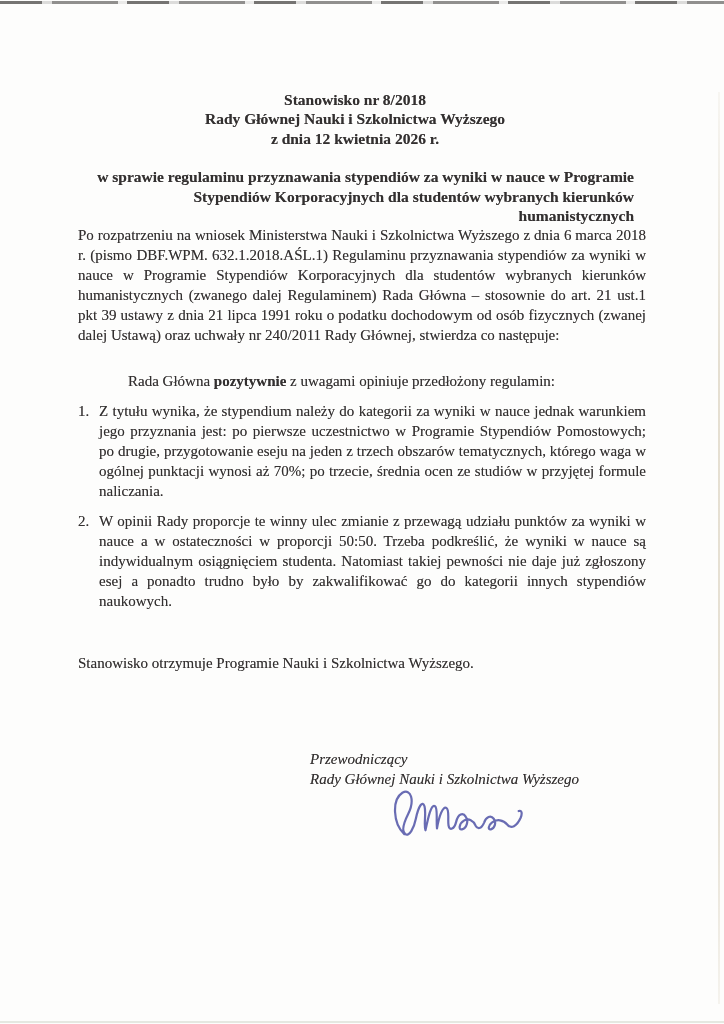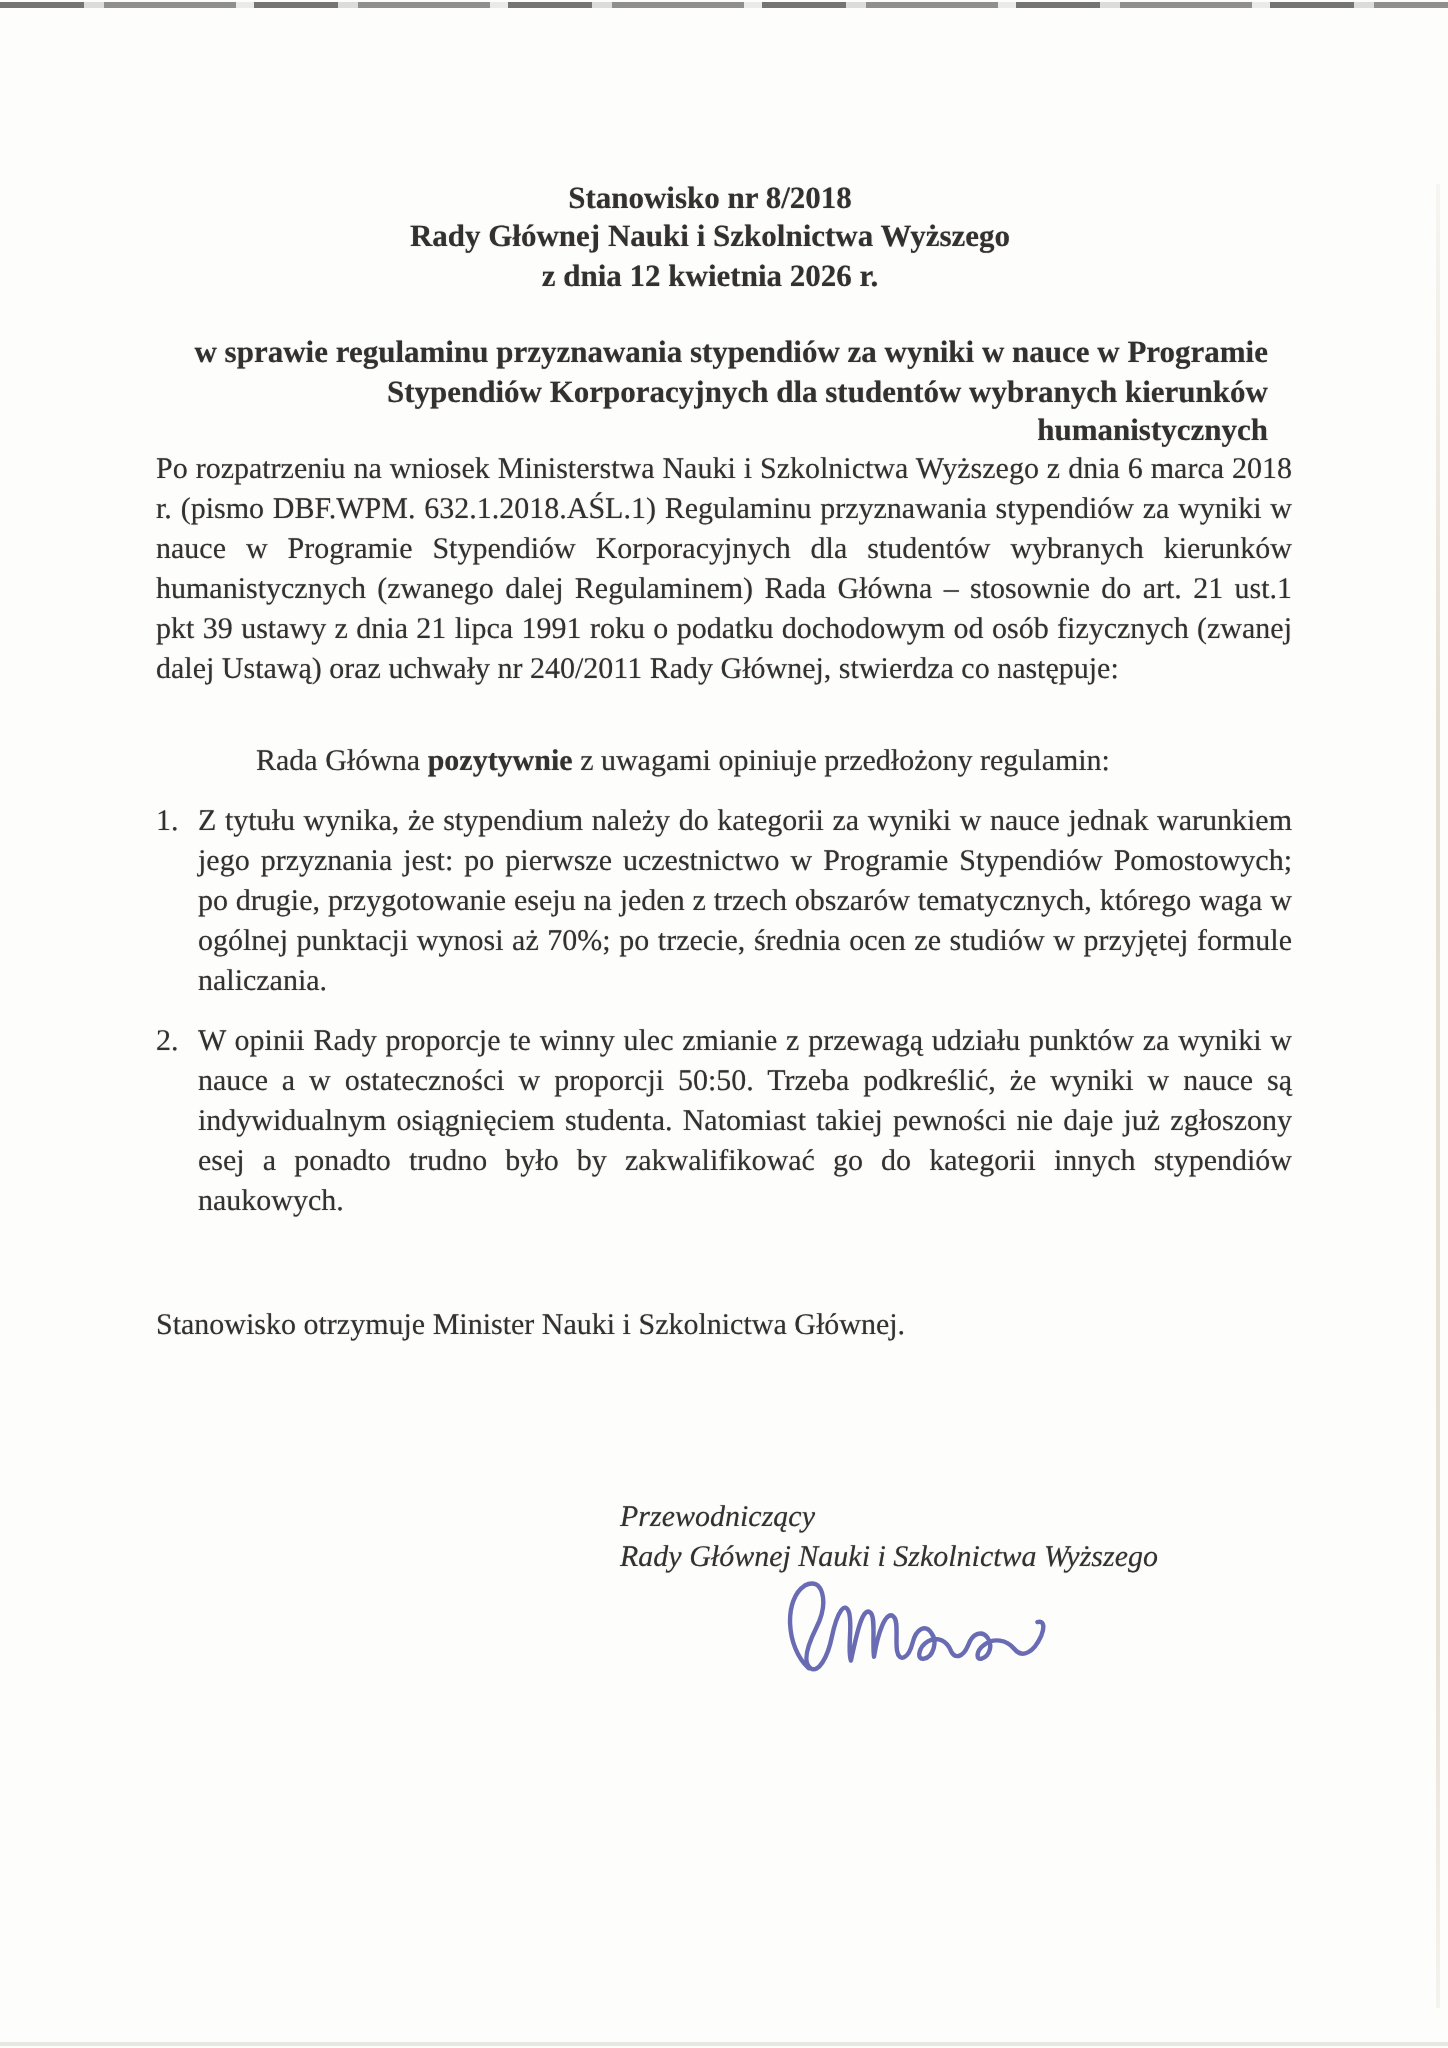--- a/index.html
+++ b/index.html
@@ -94,21 +94,21 @@
   <div class="list-item li1">
     <span class="num">1.</span>
     <div class="item-text">Z tytułu wynika, że stypendium należy do kategorii za wyniki w nauce jednak warunkiem jego przyznania jest: po pierwsze uczestnictwo w Programie Stypendiów Pomostowych; po drugie, przygotowanie eseju na jeden z trzech obszarów tematycznych, którego waga w ogólnej punktacji wynosi aż 70%; po trzecie, średnia ocen ze studiów w przyjętej formule naliczania.</div>
   </div>
 
   <div class="list-item li2">
     <span class="num">2.</span>
     <div class="item-text">W opinii Rady proporcje te winny ulec zmianie z przewagą udziału punktów za wyniki w nauce a w ostateczności w proporcji 50:50. Trzeba podkreślić, że wyniki w nauce są indywidualnym osiągnięciem studenta. Natomiast takiej pewności nie daje już zgłoszony esej a ponadto trudno było by zakwalifikować go do kategorii innych stypendiów naukowych.</div>
   </div>
 
-  <p class="para dist">Stanowisko otrzymuje Minister Nauki i Szkolnictwa Głównej.</p>
+  <p class="para dist">Stanowisko otrzymuje Programie Nauki i Szkolnictwa Wyższego.</p>
 
   <div class="sig-block">
     <div>Przewodniczący</div>
     <div>Rady Głównej Nauki i Szkolnictwa Wyższego</div>
     <svg class="sig-svg" viewBox="0 0 150 52" aria-hidden="true">
       <path d="M 15 49
                C 3 38 2 13 13 6
                C 22 1 26 14 19 28
                C 14 38 12 46 16 49
                C 20 52 25 43 27 33

